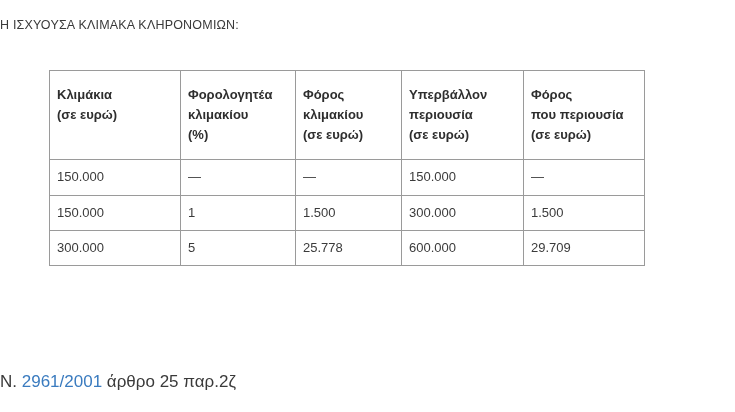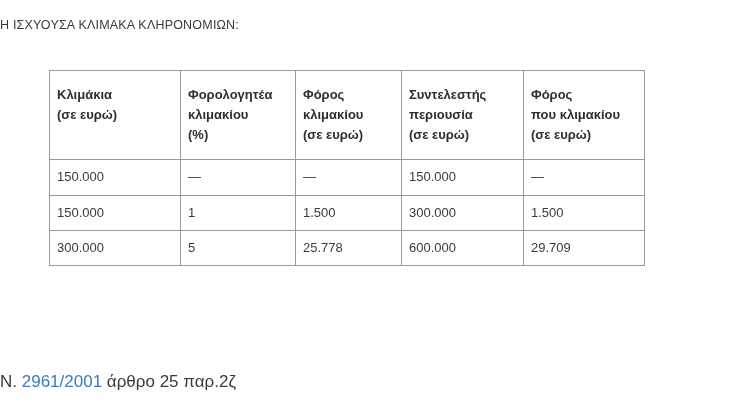--- a/index.html
+++ b/index.html
@@ -95,27 +95,27 @@
           <span class="head-line">Φορολογητέα</span>
           <span class="head-line">κλιμακίου</span>
           <span class="head-line">(%)</span>
         </td>
         <td class="col-2">
           <span class="head-line">Φόρος</span>
           <span class="head-line">κλιμακίου</span>
           <span class="head-line">(σε ευρώ)</span>
         </td>
         <td class="col-3">
-          <span class="head-line">Συντελεστής</span>
+          <span class="head-line">Υπερβάλλον</span>
           <span class="head-line">περιουσία</span>
           <span class="head-line">(σε ευρώ)</span>
         </td>
         <td class="col-4">
           <span class="head-line">Φόρος</span>
-          <span class="head-line">που κλιμακίου</span>
+          <span class="head-line">που περιουσία</span>
           <span class="head-line">(σε ευρώ)</span>
         </td>
       </tr>
 
       <tr class="data-row">
         <td class="col-0">150.000</td>
         <td class="col-1">—</td>
         <td class="col-2">—</td>
         <td class="col-3">150.000</td>
         <td class="col-4">—</td>

